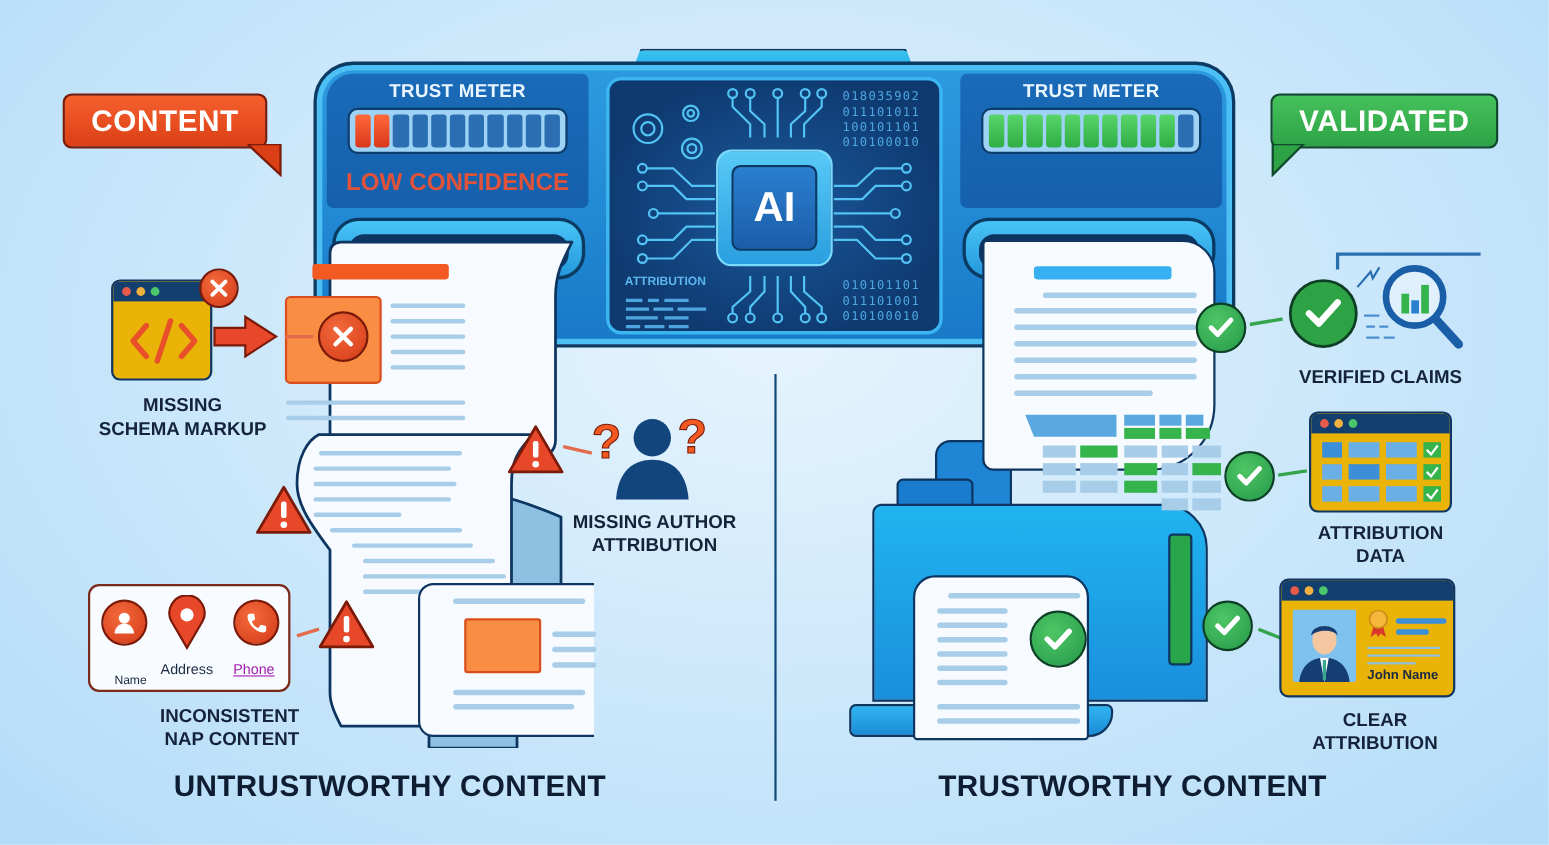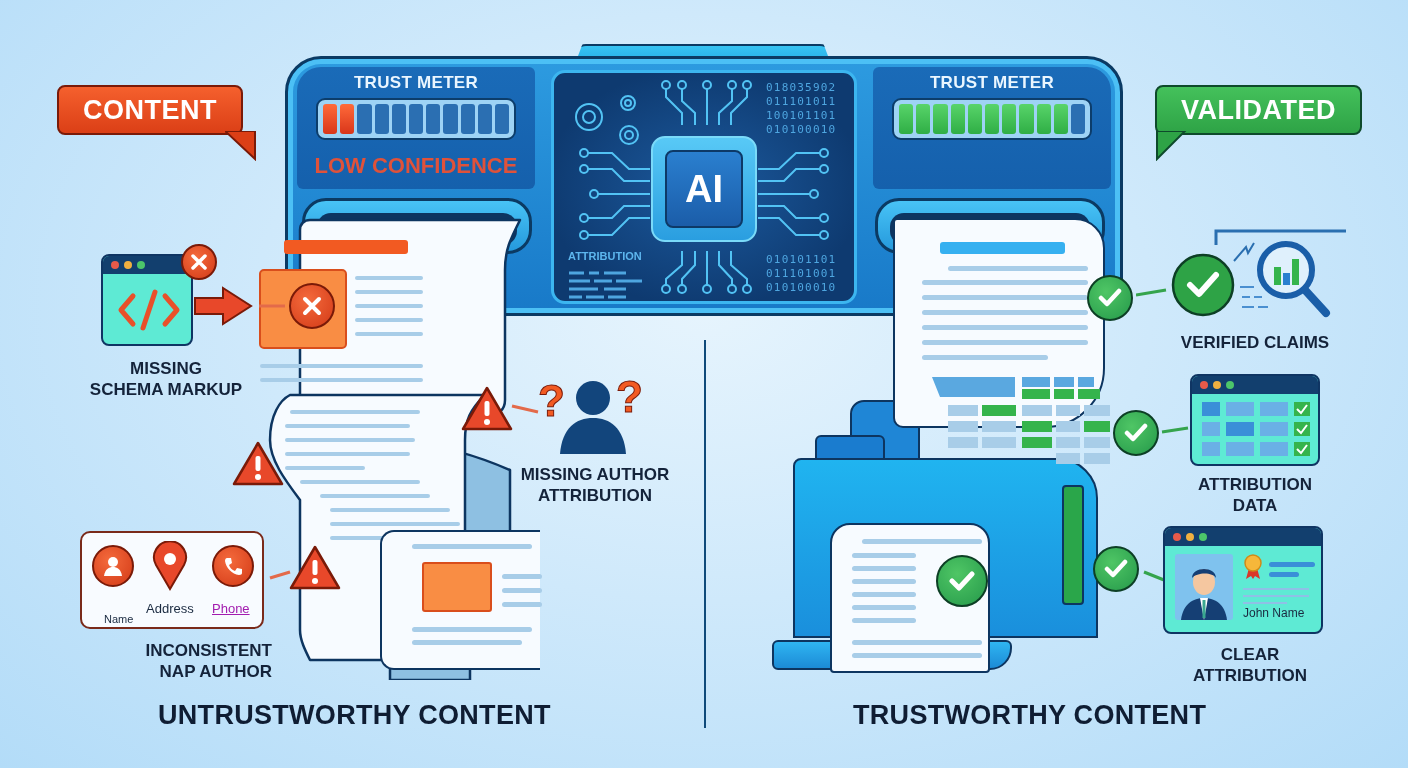--- a/index.html
+++ b/index.html
@@ -97,21 +97,21 @@
     background: #f7fbff; border: 2.5px solid #0d3560; border-radius: 14px;
   }
   .line { height: 5px; background: #a8cde8; border-radius: 3px; }
   .badge {
     width: 46px; height: 46px; border-radius: 50%;
     display: flex; align-items: center; justify-content: center;
   }
   .badge.red { background: radial-gradient(circle at 40% 35%, #f46a3c, #d33a17); border: 2.5px solid #7a1a08; }
   .badge.green { background: radial-gradient(circle at 40% 35%, #4fc665, #25994a); border: 2.5px solid #0d3f25; }
   .win {
-    background: #5eead4; border: 2.5px solid #0f3563; border-radius: 8px; overflow: hidden;
+    background: #eab308; border: 2.5px solid #0f3563; border-radius: 8px; overflow: hidden; font-weight: bold;
   }
   .win-bar { height: 18px; background: #123f6e; display: flex; align-items: center; gap: 5px; padding-left: 8px; }
   .dot { width: 8px; height: 8px; border-radius: 50%; }
   .divider { left: 704px; top: 340px; width: 2px; height: 388px; background: #0f4a7a; }
 </style>
 </head>
 <body>
 
 <div class="abs machine-tab"></div>
 <div class="abs machine"></div>
@@ -378,21 +378,21 @@
     <svg width="22" height="22">
         <path d="M5 3 L9 3 L10 8 L7 10 C8 13 10 15 13 16 L15 13 L20 14 L20 18 C20 19 19 20 17 20 C10 19 4 13 3 6 C3 4 4 3 5 3 Z" fill="#fff"></path>
       </svg>
   </div>
   <div class="abs" style="left:8px;top:80px;font-size:11px;color:#1a2a40;margin-left:14px;">Name</div>
   <div class="abs" style="left:64px;top:68px;font-size:13px;color:#1a2a40;">Address</div>
   <div class="abs" style="left:130px;top:68px;font-size:13px;color:#a21caf;text-decoration:underline;">Phone</div>
 </div>
 <div class="abs label" style="left:72px;top:640px;width:200px;text-align:right;">
   <div>INCONSISTENT</div>
-  <div>NAP AUTHOR</div>
+  <div>NAP CONTENT</div>
 </div>
 
 <div class="abs section-title" style="left:158px;top:700px;">UNTRUSTWORTHY CONTENT</div>
 
 <div class="abs divider"></div>
 
 <div class="abs" style="left:850px;top:400px;width:70px;height:200px;background:#1f86d6;border:2.5px solid #0d3560;border-radius:14px 14px 0 0;"></div>
 <div class="abs" style="left:815px;top:435px;width:70px;height:200px;background:#1a7ccf;border:2.5px solid #0d3560;border-radius:6px 6px 0 0;"></div>
 <div class="abs" style="left:793px;top:458px;width:305px;height:180px;background:linear-gradient(#20b4f0,#1a8fdc);border:2.5px solid #0d3560;border-radius:8px 40px 0 0;"></div>
 <div class="abs" style="left:1062px;top:485px;width:22px;height:120px;background:#2aa64a;border:2px solid #0d3560;border-radius:4px;"></div>

